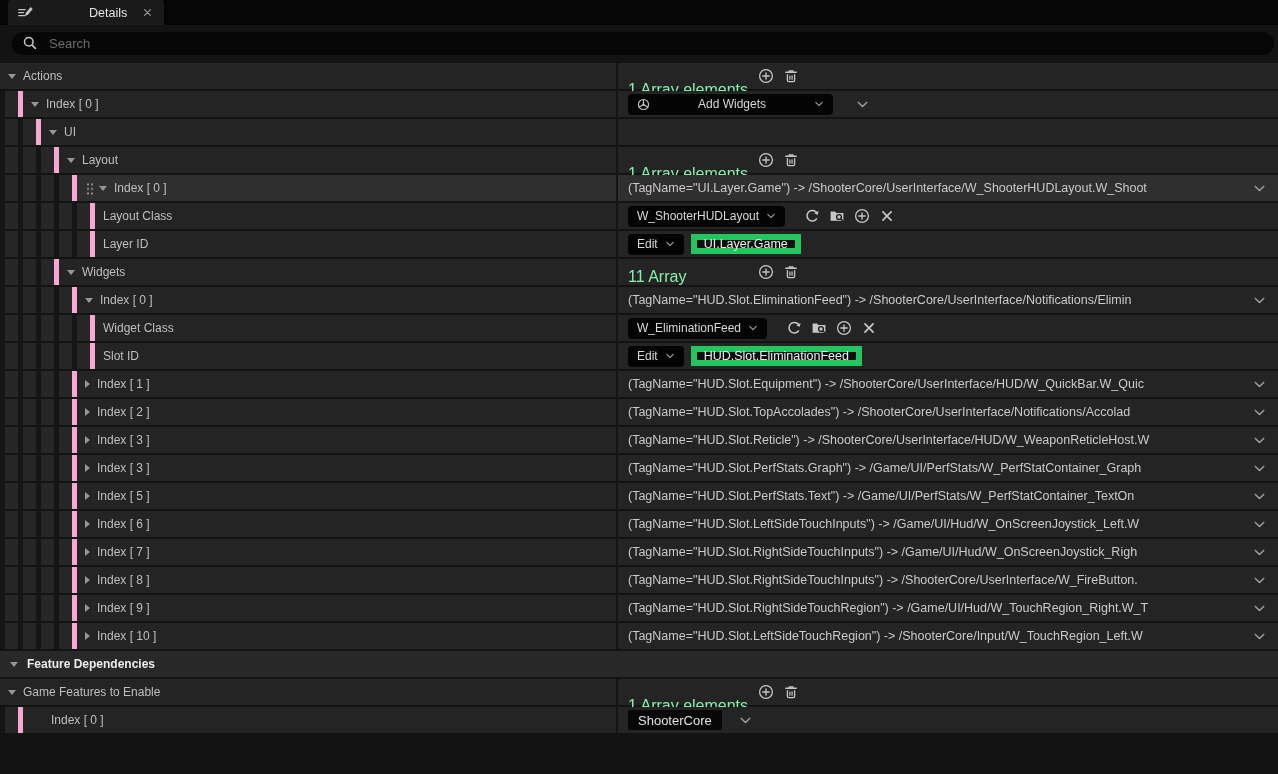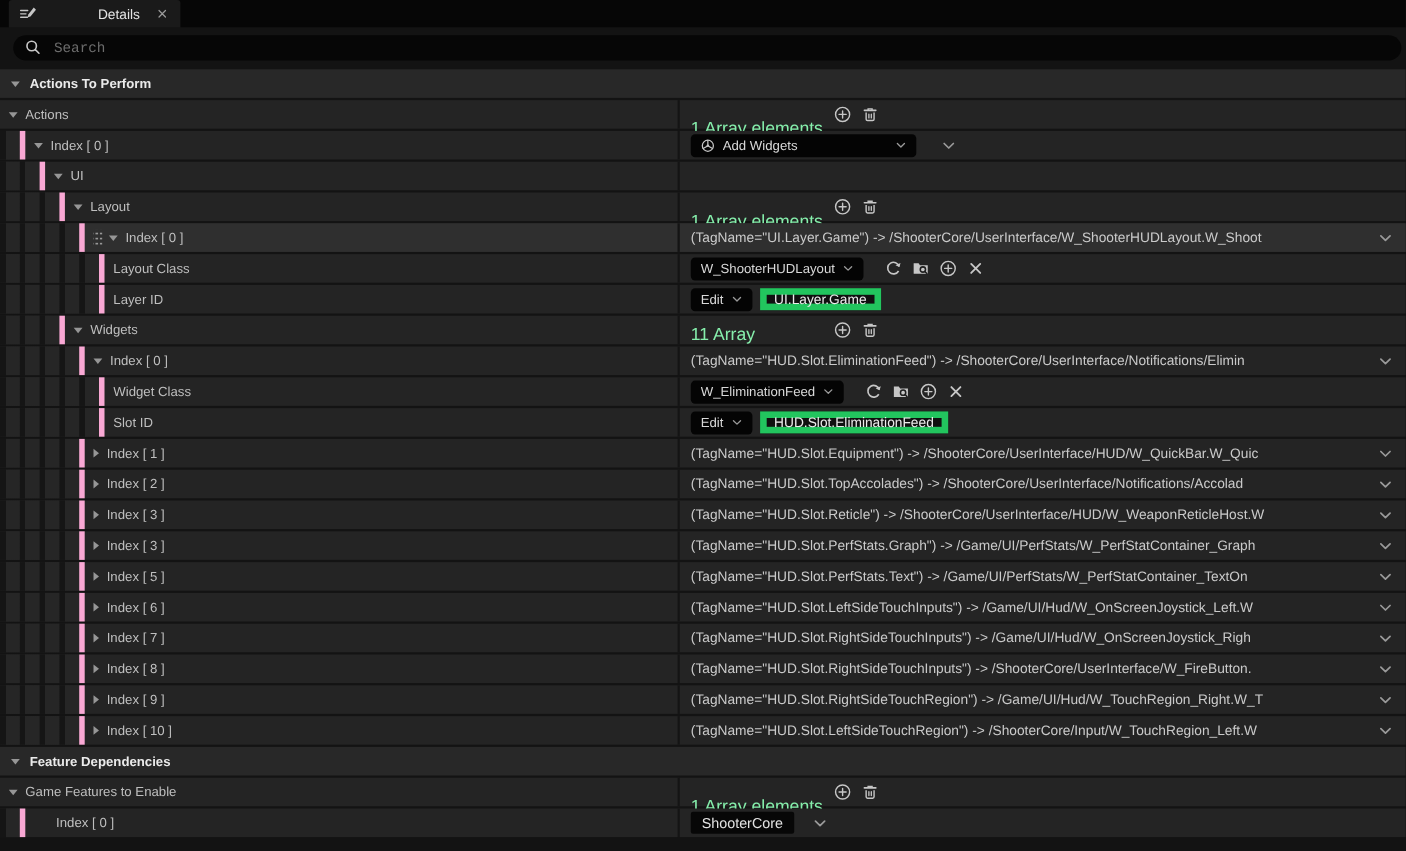--- a/index.html
+++ b/index.html
@@ -15,21 +15,21 @@
   .icn svg{width:16px;height:16px;display:block;}
   .icn.sm svg{width:13px;height:13px;}
   .icn.xs svg{width:10px;height:10px;}
   .icn.dim{color:#9a9a9a;}
 
   
   .searchrow{height:36px;display:flex;align-items:center;padding:0 4px 0 12px;background:#131313;}
   .searchpill{flex:1;height:23px;background:#060606;border-radius:12px;display:flex;
     align-items:center;gap:9px;padding:0 4px 0 10px;}
   .searchpill input{flex:1;background:transparent;border:0;outline:0;color:#eab308;font-size:13px;
-    font-family:Liberation Mono, monospace;}
+    font-family:Liberation Sans, sans-serif;}
   .searchpill input::placeholder{color:#6c6c6c;}
 
   
   #rows{display:flex;flex-direction:column;}
   .row{height:26px;margin-top:2px;display:flex;background:#242424;}
   .row.cat{background:#282828;align-items:center;padding-left:10px;gap:9px;}
   .cat-label{color:#ebebeb;font-weight:bold;font-size:12px;}
 
   .namecol{width:616px;flex:none;display:flex;align-items:stretch;min-width:0;}
   .valcol{flex:1;display:flex;align-items:center;border-left:2px solid #141414;
@@ -48,21 +48,21 @@
   .drag{width:8px;height:14px;flex:none;margin-right:-1px;
     background-image:radial-gradient(circle,#989898 0.9px,transparent 1.15px);
     background-size:4px 4.6px;background-position:1px 1px;}
 
   .plabel{color:#bfbfbf;font-size:12px;white-space:nowrap;overflow:hidden;}
   .count{color:#86efac;font-size:16px;width:121px;flex:none;margin-top:28px;}
   .tagtext{color:#cacaca;font-size:12.5px;white-space:nowrap;overflow:hidden;flex:1;min-width:0;}
   .endchev{margin:0 12px 0 6px;}
 
   .pill{display:inline-flex;align-items:center;background:#040404;border-radius:4px;height:21px;
-    padding:0 9px;gap:7px;color:#d9d9d9;font-size:12px;white-space:nowrap;flex:none;}
+    padding:0 9px;gap:7px;color:#d9d9d9;font-size:12px;white-space:nowrap;flex:none;text-align:center;}
   .pill.aw{width:205px;}
   .pill.aw .pl-label{flex:1;}
   .pill .pl-label{overflow:hidden;}
   .inputbox{height:20px;border:6px solid #22c55e;background:#101010;color:#ededed;font-size:12.5px;
     display:inline-flex;align-items:center;padding:0 7px;margin-left:-2px;white-space:nowrap;}
   .enumbox{height:20px;background:#070707;color:#e2e2e2;font-size:13px;display:inline-flex;
     align-items:center;padding:0 10px;min-width:66px;border-radius:2px;}
   .toolgap{width:1px;}
 </style>
 </head>
@@ -91,24 +91,20 @@
         <svg viewBox="0 0 16 16">
           <circle cx="6.8" cy="6.8" r="4.3" fill="none" stroke="currentColor" stroke-width="1.5"></circle>
           <path d="M10.1 10.1l3.3 3.3" stroke="currentColor" stroke-width="1.5" stroke-linecap="round"></path>
         </svg>
       </span>
     <input type="text" placeholder="Search" style="">
   </div>
 </div>
 
 <div id="rows">
-    <div class="row cat">
-      <i class="tri-d"></i>
-      <span class="cat-label">Actions To Perform</span>
-    </div>
     <div class="row">
       <div class="namecol">
         <div class="ncontent">
           <i class="tri-d"></i>
           <span class="plabel">Actions</span>
         </div>
       </div>
       <div class="valcol">
         <span class="count">1 Array elements</span>
         <span class="icn">

